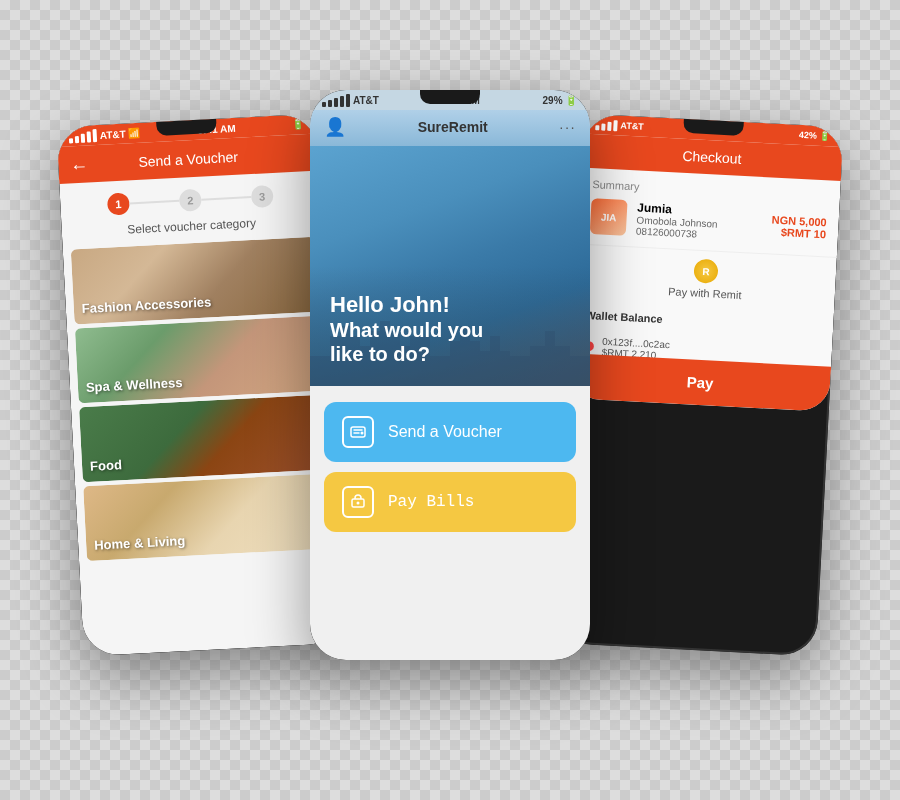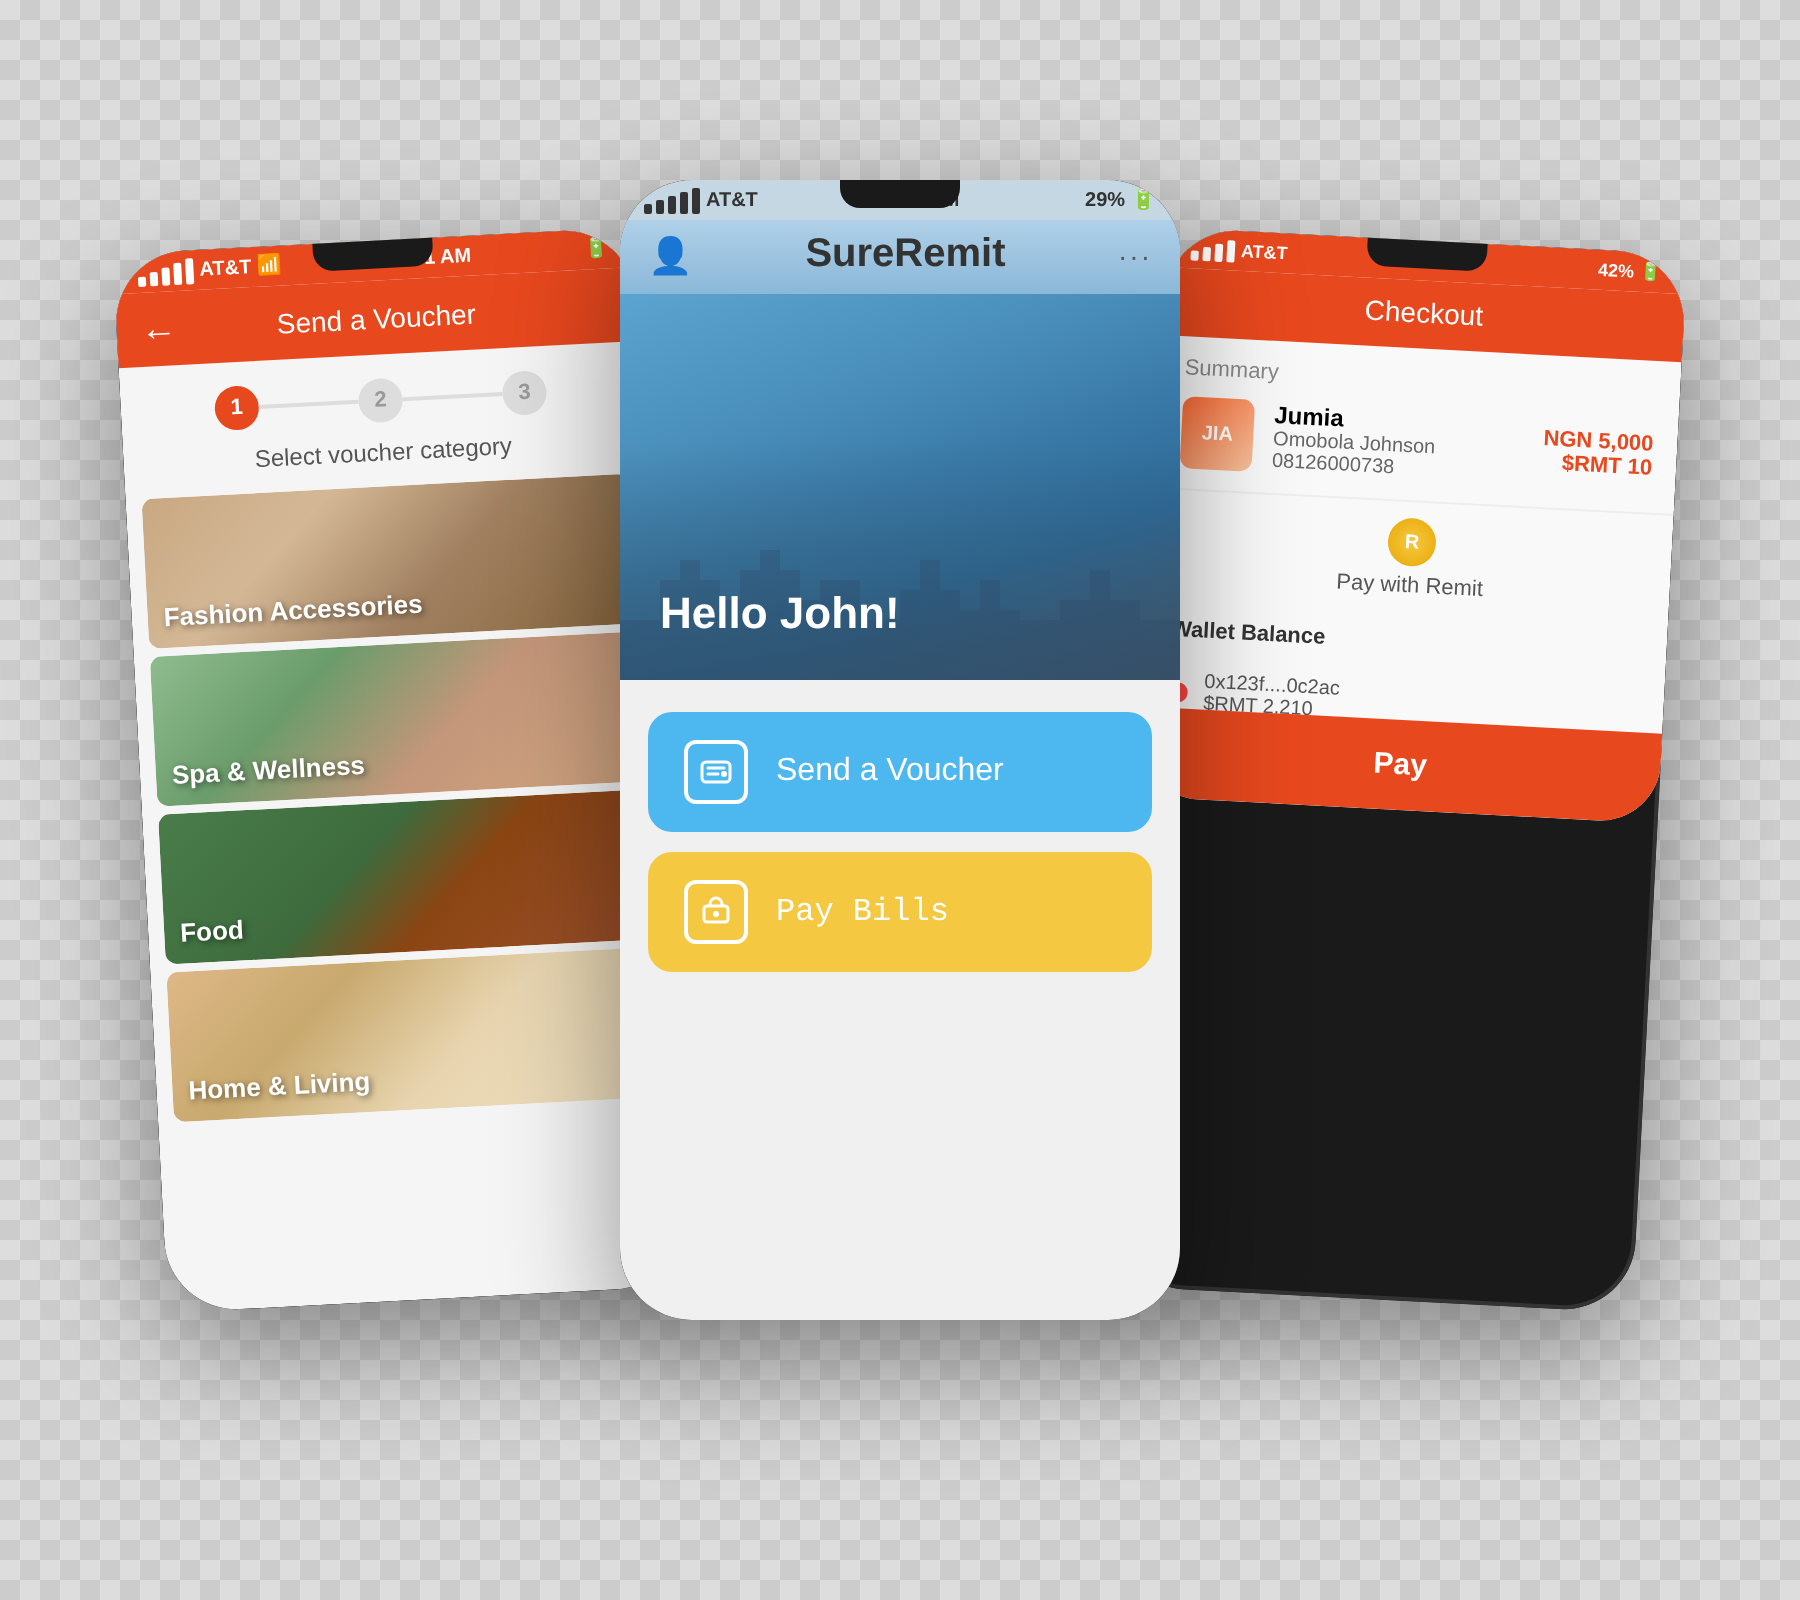--- a/index.html
+++ b/index.html
@@ -236,21 +236,21 @@
 
     .center-header {
       display: flex;
       align-items: center;
       justify-content: space-between;
       padding: 6px 14px 8px;
       background: transparent;
     }
 
     .center-hero {
-      height: 193px;
+      height: 240px;
       background: linear-gradient(160deg, #5ba3d0 0%, #4a8fbc 30%, #3a7aa8 50%, #2d6a98 70%, #4a5568 100%);
       position: relative;
       padding: 20px 20px;
       display: flex;
       flex-direction: column;
       justify-content: flex-end;
     }
 
     .hero-bg-city {
       position: absolute;
@@ -268,21 +268,21 @@
       z-index: 1;
     }
 
     .center-nav {
       font-size: 18px;
       font-weight: 300;
       color: #555;
     }
 
     .app-title {
-      font-size: 20px;
+      font-size: 14px;
       font-weight: 400;
       color: #333;
     }
 
     .app-title span { font-weight: 700; }
 
     .menu-dots {
       font-size: 14px;
       color: #555;
       letter-spacing: 1px;
@@ -541,20 +541,21 @@
       </div>
 
       <div class="center-hero">
         <div class="hero-bg-city"></div>
 
         <svg style="position:absolute;bottom:0;left:0;right:0;width:100%;opacity:0.3;" height="80" viewBox="0 0 280 80" xmlns="http://www.w3.org/2000/svg">
           <path d="M0,80 L0,50 L20,50 L20,30 L30,30 L30,20 L40,20 L40,30 L50,30 L50,40 L60,40 L60,25 L70,25 L70,15 L80,15 L80,25 L90,25 L90,40 L100,40 L100,30 L120,30 L120,50 L140,50 L140,35 L150,35 L150,20 L160,20 L160,35 L170,35 L170,45 L180,45 L180,30 L190,30 L190,45 L200,45 L200,50 L220,50 L220,40 L235,40 L235,25 L245,25 L245,40 L260,40 L260,50 L280,50 L280,80 Z" fill="#2d4a6a"></path>
         </svg>
         <div class="hero-text">
           <h2>Hello John!</h2>
+          <h2 style="font-size:20px;">What would you<br>like to do?</h2>
         </div>
       </div>
 
       <div class="action-buttons">
         <div class="action-btn blue">
           <div class="action-btn-icon">
             <svg width="16" height="16" viewBox="0 0 16 16" fill="none" xmlns="http://www.w3.org/2000/svg">
               <rect x="1" y="3" width="14" height="10" rx="2" stroke="white" stroke-width="1.5"></rect>
               <path d="M4 6h8M4 9h5" stroke="white" stroke-width="1.5" stroke-linecap="round"></path>
               <circle cx="12" cy="9" r="1.5" fill="white"></circle>

